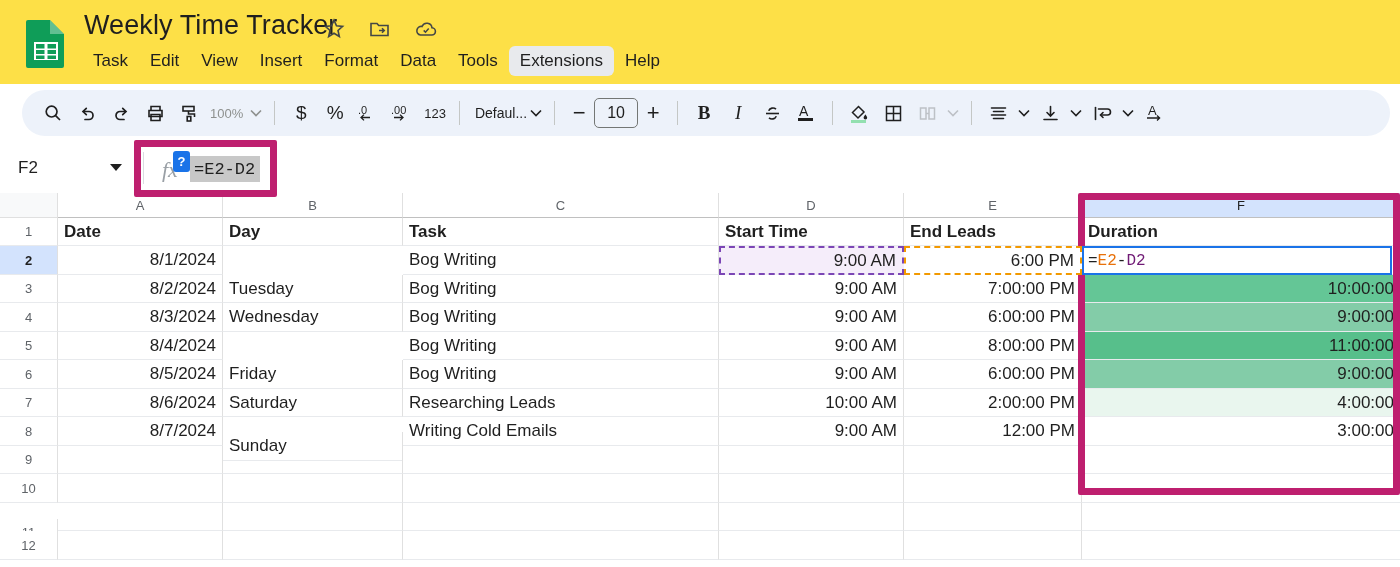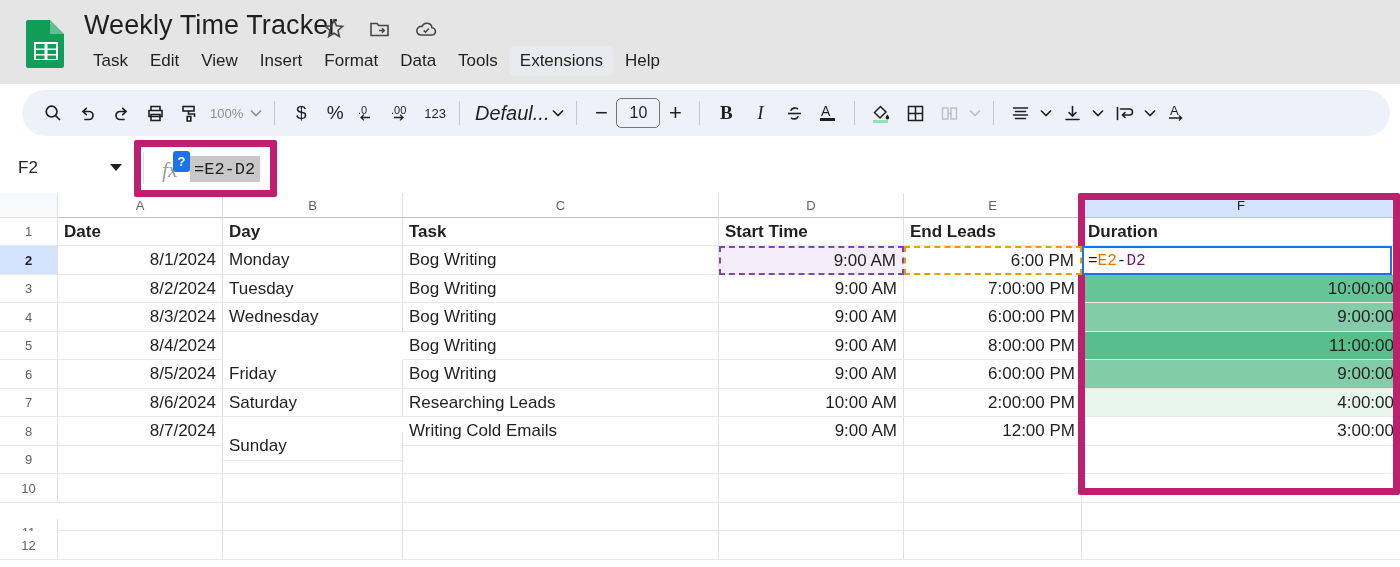--- a/index.html
+++ b/index.html
@@ -4,21 +4,21 @@
 <style>
   * { box-sizing: border-box; margin: 0; padding: 0; }
   html, body {
     width: 1400px; height: 567px;
     background: #ffffff;
     font-family: "Liberation Sans", sans-serif;
     overflow: hidden;
   }
 
   
-  .titlebar { position: absolute; left: 0; top: 0; width: 1400px; height: 84px; background: #e5e5e5; }
+  .titlebar { position: absolute; left: 0; top: 0; width: 1400px; height: 84px; background: #fde047; }
   .doc-icon {
     position: absolute; left: 24px; top: 18px; width: 44px; height: 50px;
   }
   .doc-icon svg { display: block; }
   .doc-title {
     position: absolute; left: 84px; top: 10px;
     font-size: 27px; color: #1f1f1f; letter-spacing: 0.1px;
     white-space: nowrap;
   }
   .title-icons { position: absolute; left: 322px; top: 17px; display: flex; gap: 22px; }
@@ -43,22 +43,22 @@
   }
   .tb-text {
     font-size: 13px; color: #8e918f; padding: 0 4px; white-space: nowrap;
     display: flex; align-items: center; height: 34px;
   }
   .tb-text.dark { color: #1f1f1f; }
   .tb-caret { width: 18px; height: 34px; display: flex; align-items: center; justify-content: center; color: #8e918f; flex: none; }
   .tb-caret.dark { color: #1f1f1f; }
   .tb-sep { width: 1px; height: 24px; background: #c4c7c5; margin: 0 9px; flex: none; }
   .tb-font {
-    font-size: 20px; color: #1f1f1f; display: flex; align-items: center; height: 34px;
-    padding-left: 6px; white-space: nowrap; font-style: italic;
+    font-size: 14px; color: #1f1f1f; display: flex; align-items: center; height: 34px;
+    padding-left: 6px; white-space: nowrap;
   }
   .fontsize-box {
     width: 44px; height: 30px; border: 1px solid #747775; border-radius: 5px;
     display: flex; align-items: center; justify-content: center;
     font-size: 16px; color: #1f1f1f; flex: none;
   }
   .tb-op { width: 30px; height: 34px; display: flex; align-items: center; justify-content: center; font-size: 22px; color: #1f1f1f; flex: none; }
   .tb-glyph { font-size: 19px; color: #1f1f1f; display: flex; align-items: center; justify-content: center; }
 
   
@@ -424,21 +424,20 @@
   <div class="rowhead" style="top:338px;height:29px;">12</div>
 
   <div class="cell l hdr" style="left:58px;top:25px;width:165px;height:28px;">Date</div>
   <div class="cell l hdr" style="left:223px;top:25px;width:180px;height:28px;">Day</div>
   <div class="cell l hdr" style="left:403px;top:25px;width:316px;height:28px;">Task</div>
   <div class="cell l hdr" style="left:719px;top:25px;width:185px;height:28px;">Start Time</div>
   <div class="cell l hdr" style="left:904px;top:25px;width:178px;height:28px;">End Leads</div>
   <div class="cell l hdr" style="left:1082px;top:25px;width:318px;height:28px;border-right:none;">Duration</div>
 
   <div class="cell r" style="left:58px;top:53px;width:165px;height:29px;">8/1/2024</div>
-  <div class="cell l" style="left:223px;top:53px;width:180px;height:29px;">Monday</div>
   <div class="cell l" style="left:403px;top:53px;width:316px;height:29px;">Bog Writing</div>
   <div class="cell r" style="left:719px;top:53px;width:185px;height:29px;"></div>
   <div class="cell r" style="left:904px;top:53px;width:178px;height:29px;"></div>
   <div class="cell r" style="left:1082px;top:53px;width:318px;height:29px;border-right:none;"></div>
 
   <div class="dash-purple" style="left:719px;top:53px;width:185px;height:29px;">9:00 AM</div>
 
   <div class="dash-orange" style="left:904px;top:53px;width:178px;height:29px;">6:00 PM</div>
 
   <div class="cell-edit" style="left:1082px;top:53px;width:310px;height:29px;">

